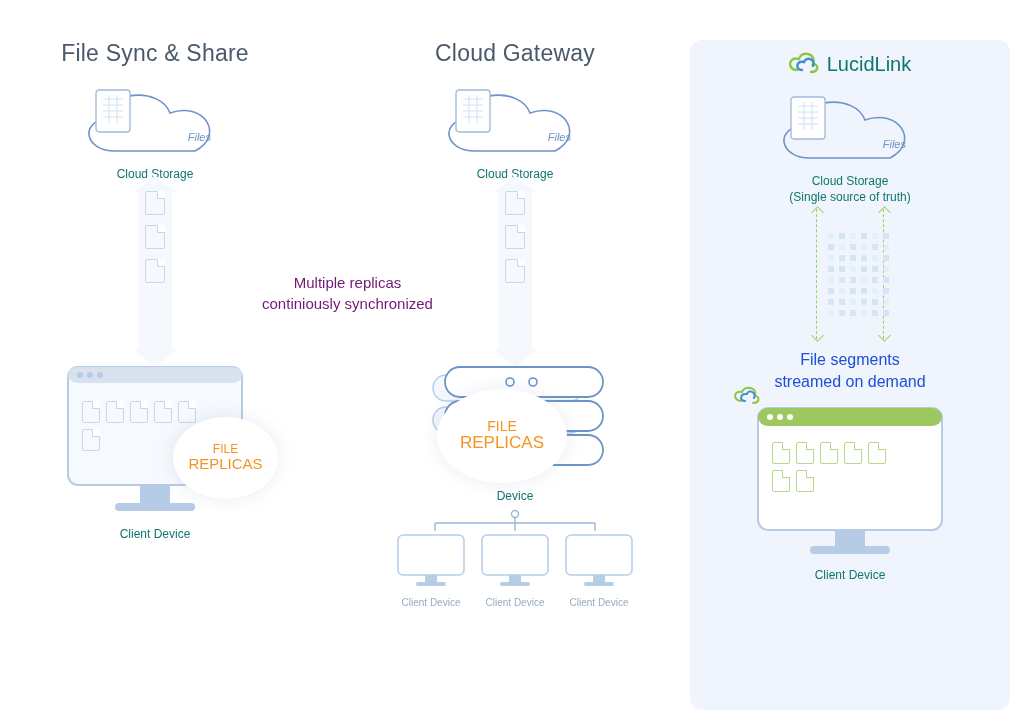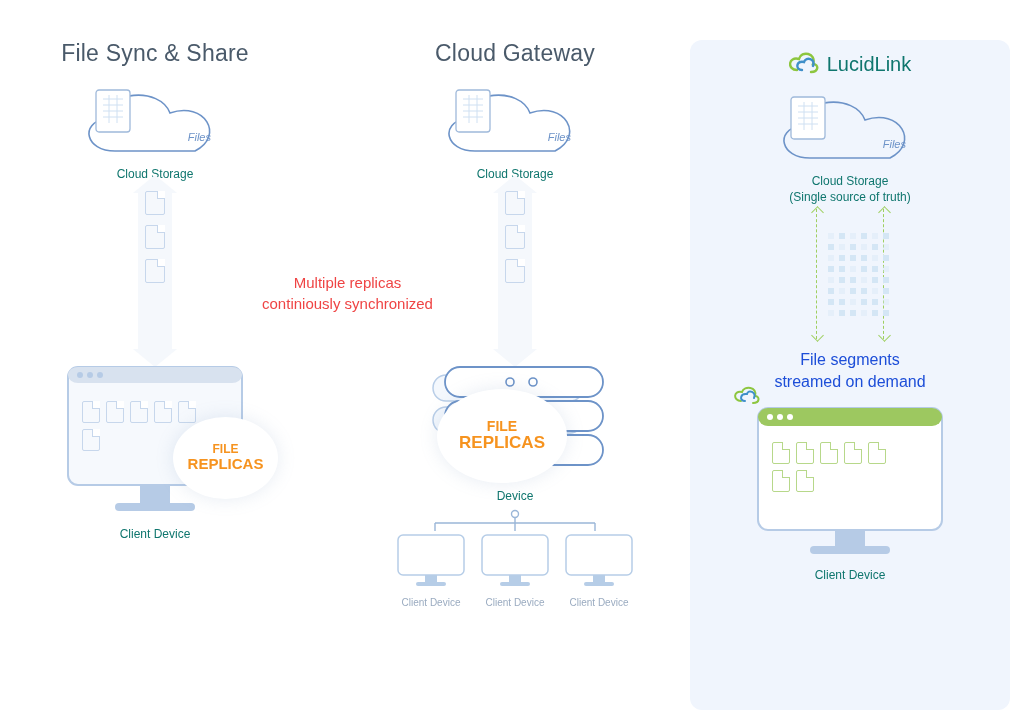--- a/index.html
+++ b/index.html
@@ -6,38 +6,38 @@
 body{font-family:"Segoe UI",Arial,sans-serif;background:#fff;width:1024px;height:721px;position:relative;color:#5a6a7a;overflow:hidden;}
 .col{position:absolute;top:40px;}
 .col1{left:50px;width:210px;}
 .col2{left:370px;width:290px;}
 .col3{left:690px;width:320px;height:670px;background:#f0f5fd;border-radius:12px;padding-top:12px;}
 h2.title{font-size:23px;font-weight:400;color:#4a5a6a;text-align:center;margin-bottom:14px;letter-spacing:.2px;}
 .logo{display:flex;align-items:center;justify-content:center;gap:8px;margin-bottom:12px;}
 .logo-text{font-size:20px;color:#0f766e;font-weight:400;}
 .caption{text-align:center;font-size:12px;color:#0f766e;margin-top:6px;}
 .caption.two{line-height:1.3;}
-.midtxt{position:absolute;left:250px;top:272px;width:195px;text-align:center;font-size:15px;color:#ef4444;line-height:1.4;}
+.midtxt{position:absolute;left:250px;top:272px;width:195px;text-align:center;font-size:15px;color:#701a75;line-height:1.4;}
 .segtxt{text-align:center;font-size:16px;color:#1d4ed8;line-height:1.35;margin-top:10px;}
 .cloud{width:180px;height:80px;margin:4px auto;position:relative;font-style:italic;}
 .cloud svg{width:100%;height:100%;}
 .cloud-label{position:absolute;right:34px;top:50px;font-size:11px;color:#6d93c8;}
 .filedoc{position:absolute;left:30px;top:8px;}
 .arrow-col{width:34px;height:160px;margin:6px auto 6px auto;position:relative;background:linear-gradient(#f5f8fc,#f5f8fc);}
 .arrow-col::before,.arrow-col::after{content:"";position:absolute;left:50%;transform:translateX(-50%);width:0;height:0;border-left:22px solid transparent;border-right:22px solid transparent;}
 .arrow-col::before{top:-16px;border-bottom:18px solid #f5f8fc;}
 .arrow-col::after{bottom:-16px;border-top:18px solid #f5f8fc;}
 .arrow-col .doc{margin:10px auto;}
 .doc{width:20px;height:24px;border:1.5px solid #c7d7ec;border-radius:2px;position:relative;display:block;}
 .doc::after{content:"";position:absolute;right:-1px;top:-1px;width:7px;height:7px;background:#fff;border-left:1.5px solid #c7d7ec;border-bottom:1.5px solid #c7d7ec;}
 .monitor{width:190px;height:160px;margin:10px auto 0 auto;position:relative;}
 .monitor svg{width:100%;height:100%;}
 .monitor .files{position:absolute;left:22px;top:40px;display:flex;flex-wrap:wrap;gap:6px;width:120px;}
 .monitor .files .doc{width:18px;height:22px;}
-.badge{position:absolute;right:-28px;top:56px;width:105px;height:82px;border-radius:50%;background:#fff;box-shadow:0 0 18px rgba(120,150,190,.18);display:flex;flex-direction:column;align-items:center;justify-content:center;font-weight:700;color:#f6931f;font-size:12px;line-height:1.1;}
+.badge{position:absolute;right:-28px;top:56px;width:105px;height:82px;border-radius:50%;background:#fff;box-shadow:0 0 18px rgba(120,150,190,.18);display:flex;flex-direction:column;align-items:center;justify-content:center;font-weight:400;color:#f6931f;font-size:12px;line-height:1.1;}
 .badge.big{right:48px;top:26px;width:130px;height:94px;font-size:14px;}
 .server{width:200px;height:120px;margin:12px auto 0 auto;position:relative;}
 .server svg{width:100%;height:100%;}
 .tree{margin:6px auto 0 auto;width:240px;}
 .tree svg{width:100%;height:22px;display:block;}
 .row-dev{display:flex;gap:10px;justify-content:center;}
 .mini-mon{width:74px;}
 .mini-mon svg{width:100%;height:60px;}
 .mini-cap{text-align:center;font-size:10px;color:#9aabc0;margin-top:2px;}
 .stream{width:80px;height:130px;margin:4px auto 0 auto;position:relative;}

